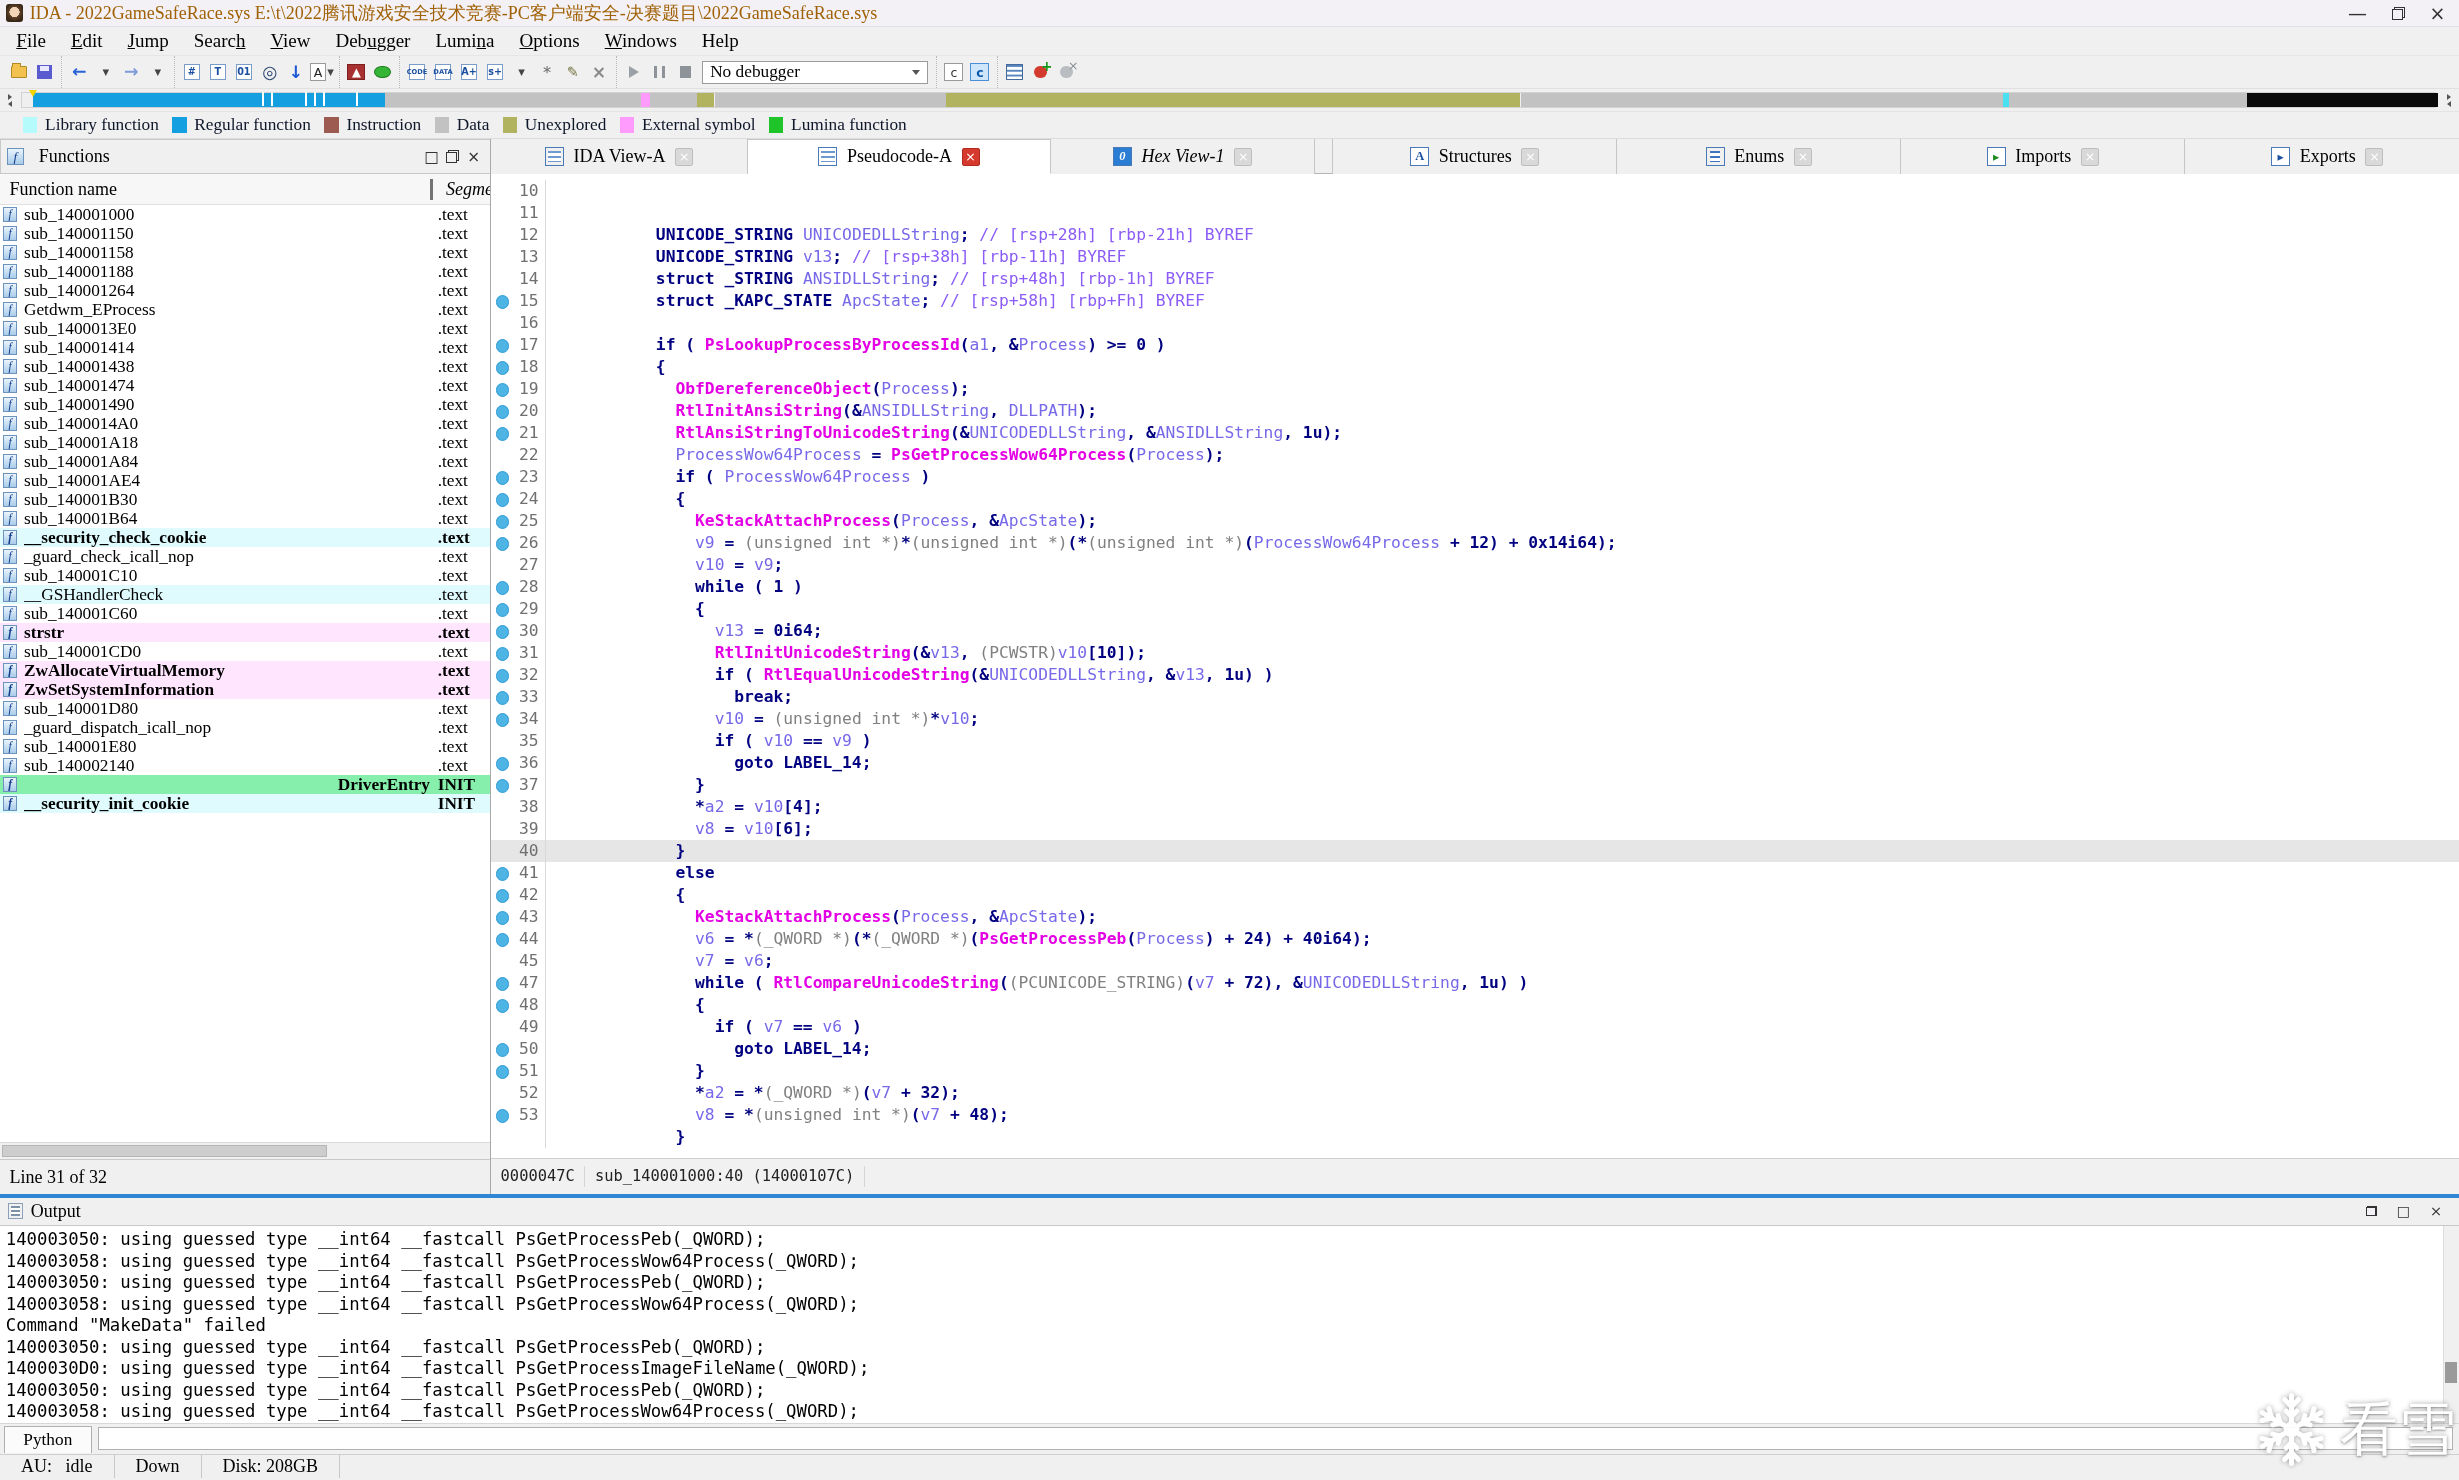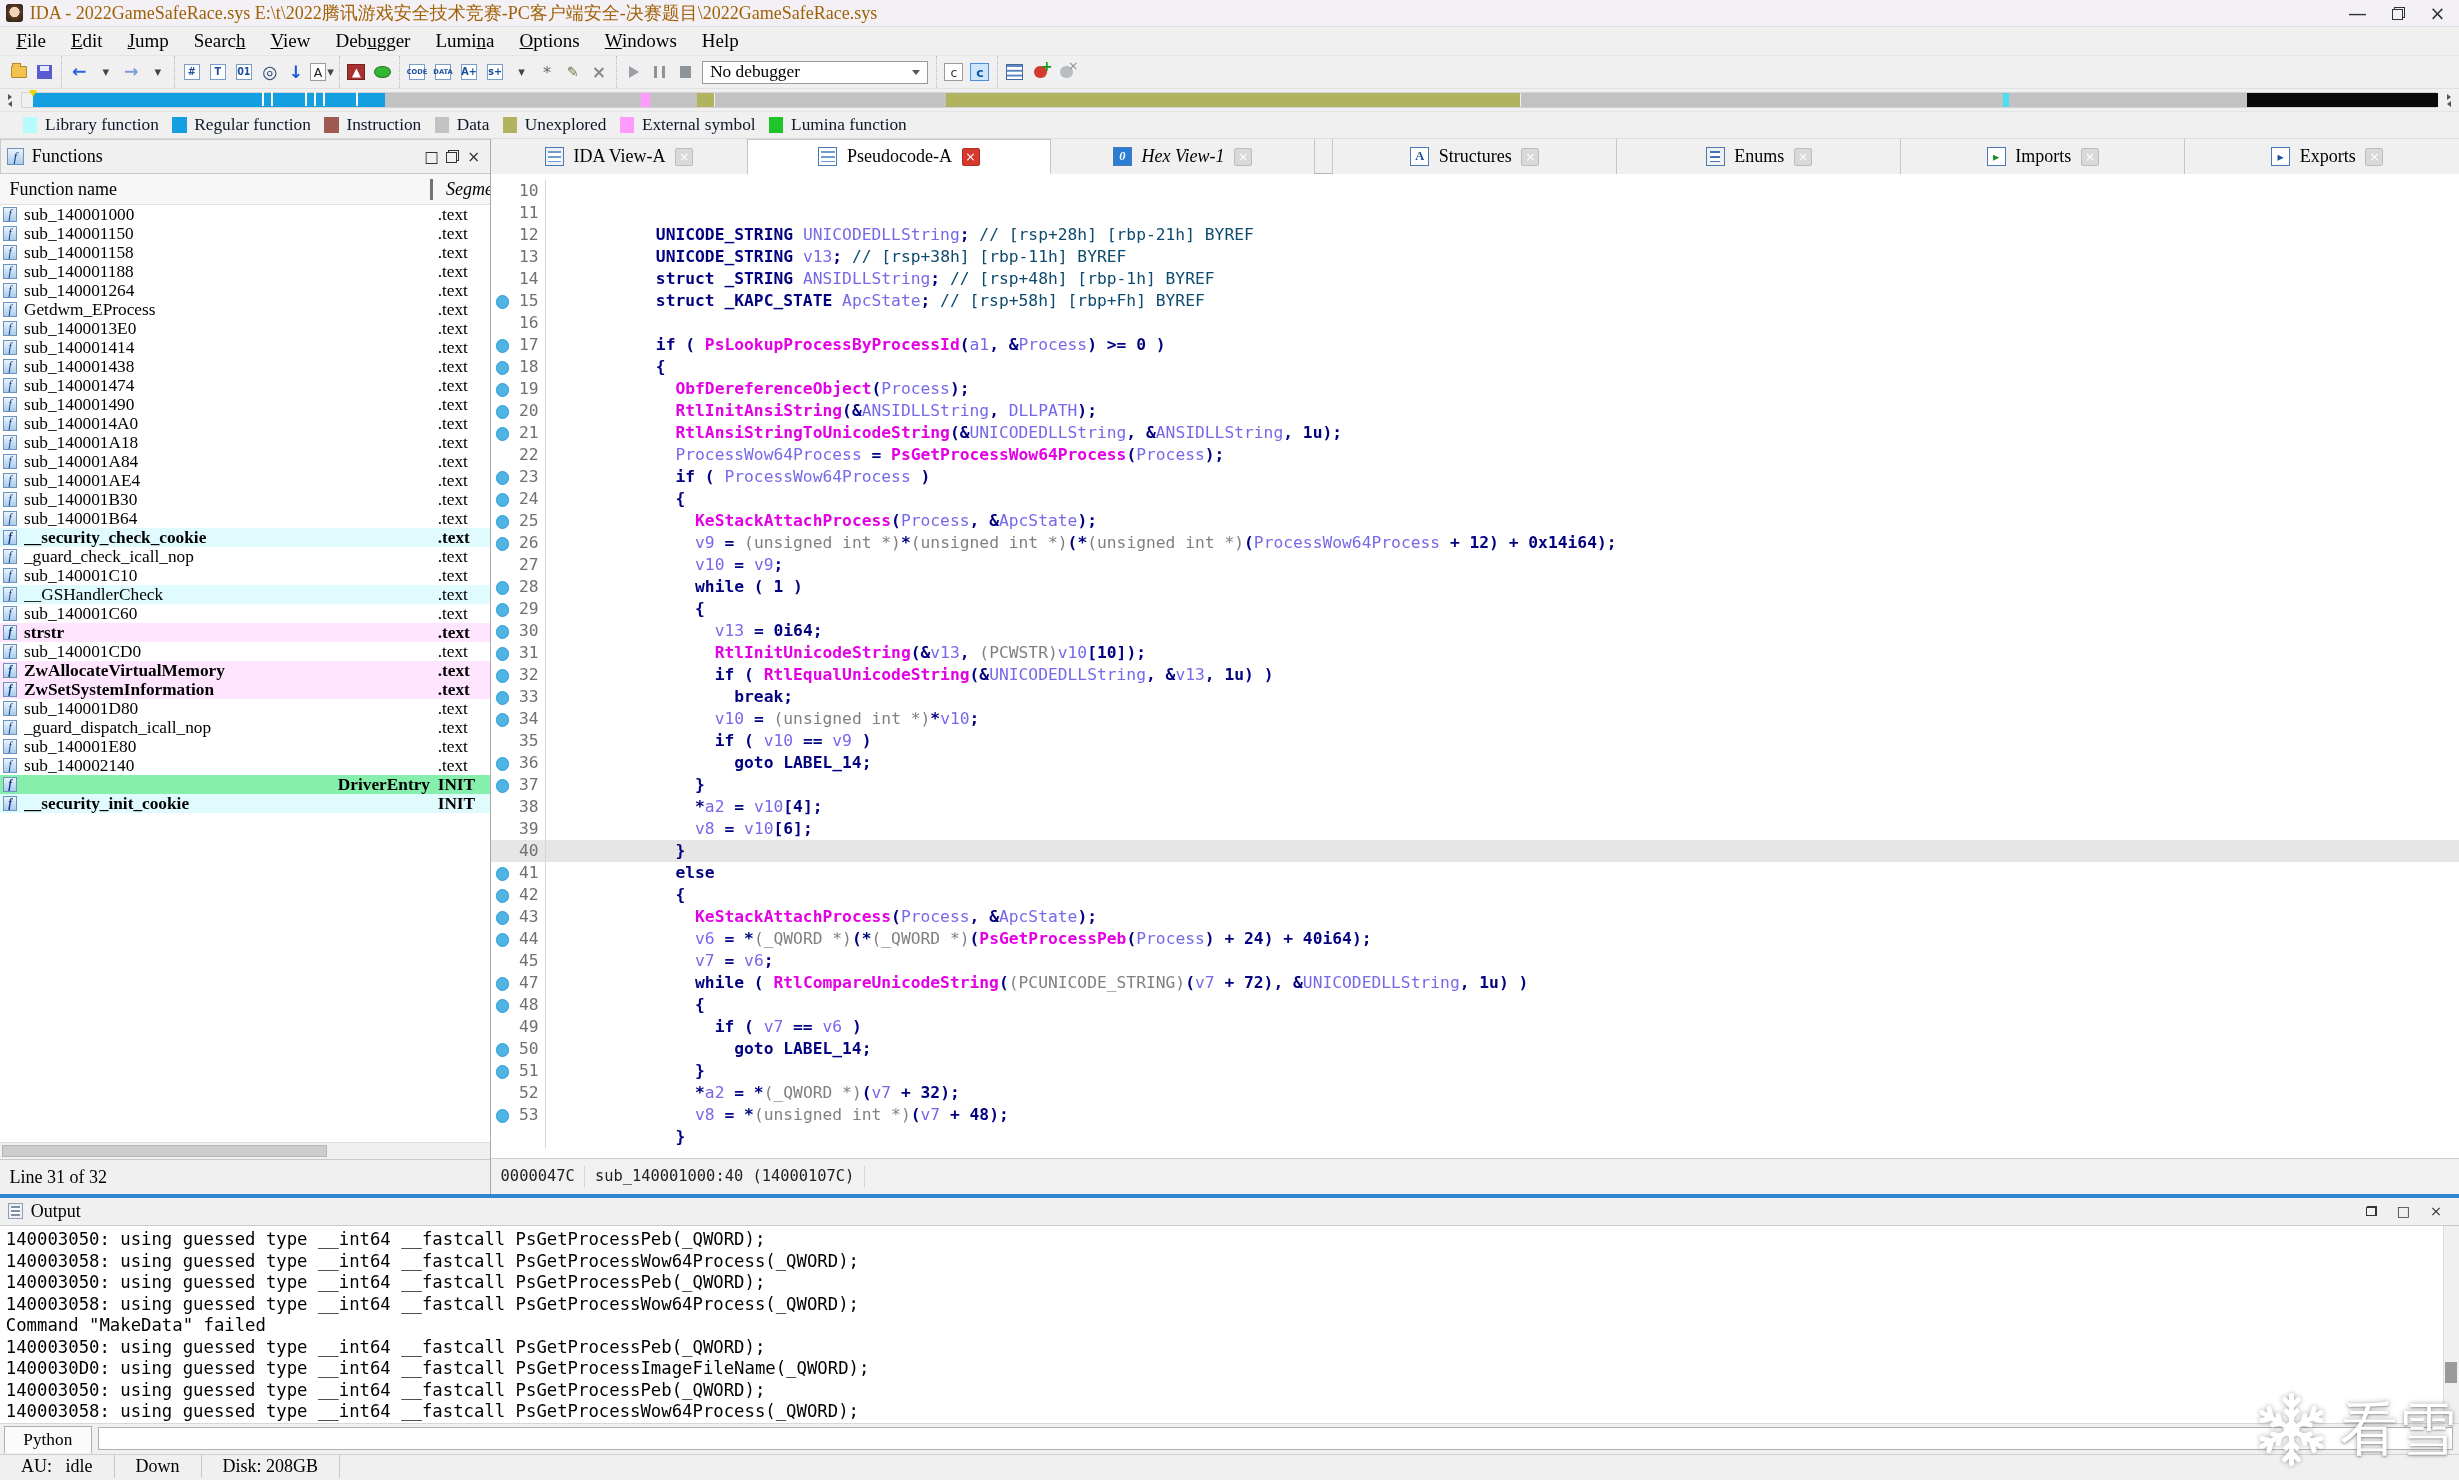--- a/index.html
+++ b/index.html
@@ -68,21 +68,21 @@
   .legend{height:27px;background:#f0f0f0;display:flex;align-items:center;gap:13.4px;padding-left:23px;border-bottom:1px solid #dcdcdc;}
   .litem{display:flex;align-items:center;gap:7.7px;font-size:17.3px;color:#0f172a;}
   .lsw{width:14.4px;height:16.3px;display:inline-block;}
 
   
   .mainrow{height:1055px;display:flex;background:#fff;}
   .funcpanel{width:491px;flex:0 0 491px;border-right:1px solid #a9a9a9;display:flex;flex-direction:column;background:#fff;}
   .fphead{height:35px;background:#f0f0f0;border:1px solid #c9c9c9;border-right:none;display:flex;align-items:center;padding:0 5.8px;}
   .fpico{width:17.3px;height:17.3px;border:1px solid #6b93bb;background:linear-gradient(#e9f4fd,#a9cce9);color:#123c8c;font-style:italic;font-size:13.4px;display:flex;align-items:center;justify-content:center;margin-right:7.7px;}
   .fpico::before{content:"f";}
-  .fptitle{font-size:18px;flex:1;}
+  .fptitle{font-size:18px;flex:1;margin-left:7px;}
   .fpbtn{width:21px;height:19px;display:flex;align-items:center;justify-content:center;color:#333;font-size:15.4px;font-family:"DejaVu Sans",sans-serif;}
   .fpbtn .sq2::after{background:#f0f0f0;}
   .fpcols{height:31px;display:flex;align-items:center;background:#f7f7f7;border-bottom:1px solid #e0e0e0;font-size:18px;}
   .fpcols .c1{padding-left:9.6px;width:430px;}
   .fpcols .c2{border-left:3px solid #737373;padding-left:13px;overflow:hidden;white-space:nowrap;flex:1;font-style:italic;}
   .fprows{height:609px;overflow:hidden;}
   .frow{height:19px;display:flex;align-items:center;font-size:17.3px;line-height:19px;}
   .frow .fico{width:14.4px;height:14.4px;border:1px solid #6b93bb;background:linear-gradient(#eaf4fd,#a9cce9);color:#123c8c;font-style:italic;font-size:11.5px;display:flex;align-items:center;justify-content:center;margin:0 6.7px 0 2.9px;flex:0 0 auto;}
   .frow .fico::before{content:"f";}
   .frow .fname{width:406px;white-space:nowrap;overflow:hidden;}
@@ -119,21 +119,21 @@
   .codebody{height:991px;padding-top:5.8px;overflow:hidden;font-family:"DejaVu Sans Mono",monospace;font-size:16.3px;}
   .cl{height:22px;line-height:22px;display:flex;align-items:stretch;}
   .cl.cur{background:#e6e6e6;}
   .dot{width:17.3px;flex:0 0 17.3px;position:relative;}
   .cl.bp .dot::before{content:"";position:absolute;left:4.8px;top:5.3px;width:11.5px;height:11.5px;border-radius:50%;background:#4db4e4;border:1px solid #2e9bd6;}
   .ln{width:38px;flex:0 0 38px;text-align:right;padding-right:6.7px;color:#707070;border-right:1px solid #d8d8d8;}
   .ct{flex:1;white-space:pre;padding-left:11.5px;}
   .cl.lbl .ct{padding-left:0;margin-left:-13.4px;}
   .k{color:#000080;font-weight:bold;}
   .v{color:#7668e8;}
-  .c{color:#0c4a6e;}
+  .c{color:#8b5cf6;}
   .f{color:#e400e4;font-weight:bold;}
   .g{color:#808080;}
 
   .codestatus{height:37px;background:#f1f1f1;border-top:1px solid #cfcfcf;display:flex;align-items:center;font-family:"DejaVu Sans Mono",monospace;font-size:15.4px;color:#222;margin-top:8px;}
   .cs1{padding:0 9.6px;border-right:1px solid #d5d5d5;height:21px;line-height:21px;}
   .cs2{padding:0 9.6px;border-right:1px solid #d5d5d5;height:21px;line-height:21px;}
 
   .bluebar{height:3.8px;background:#2f86d2;}
 
   

